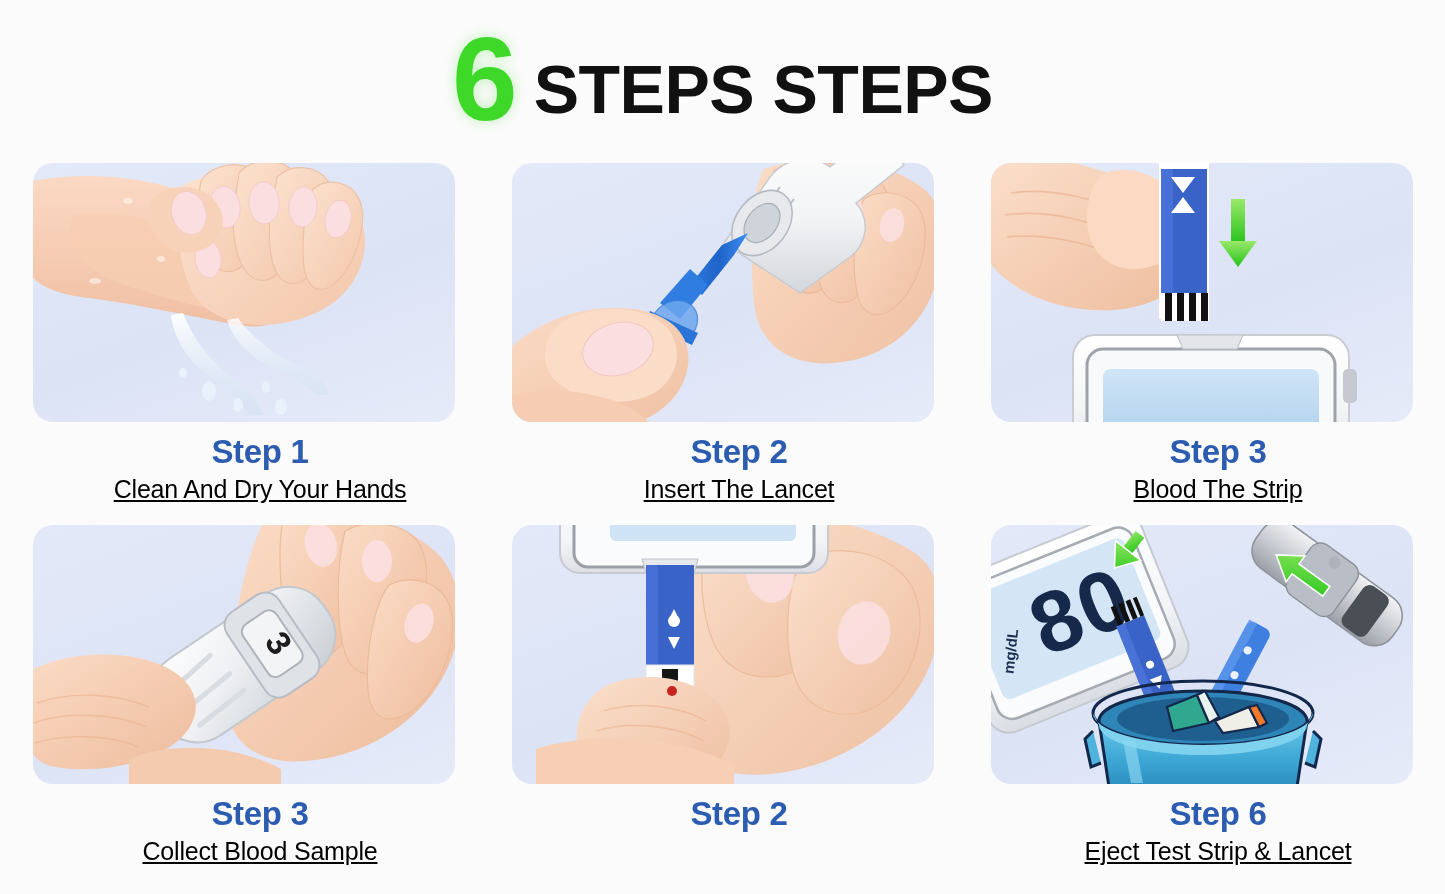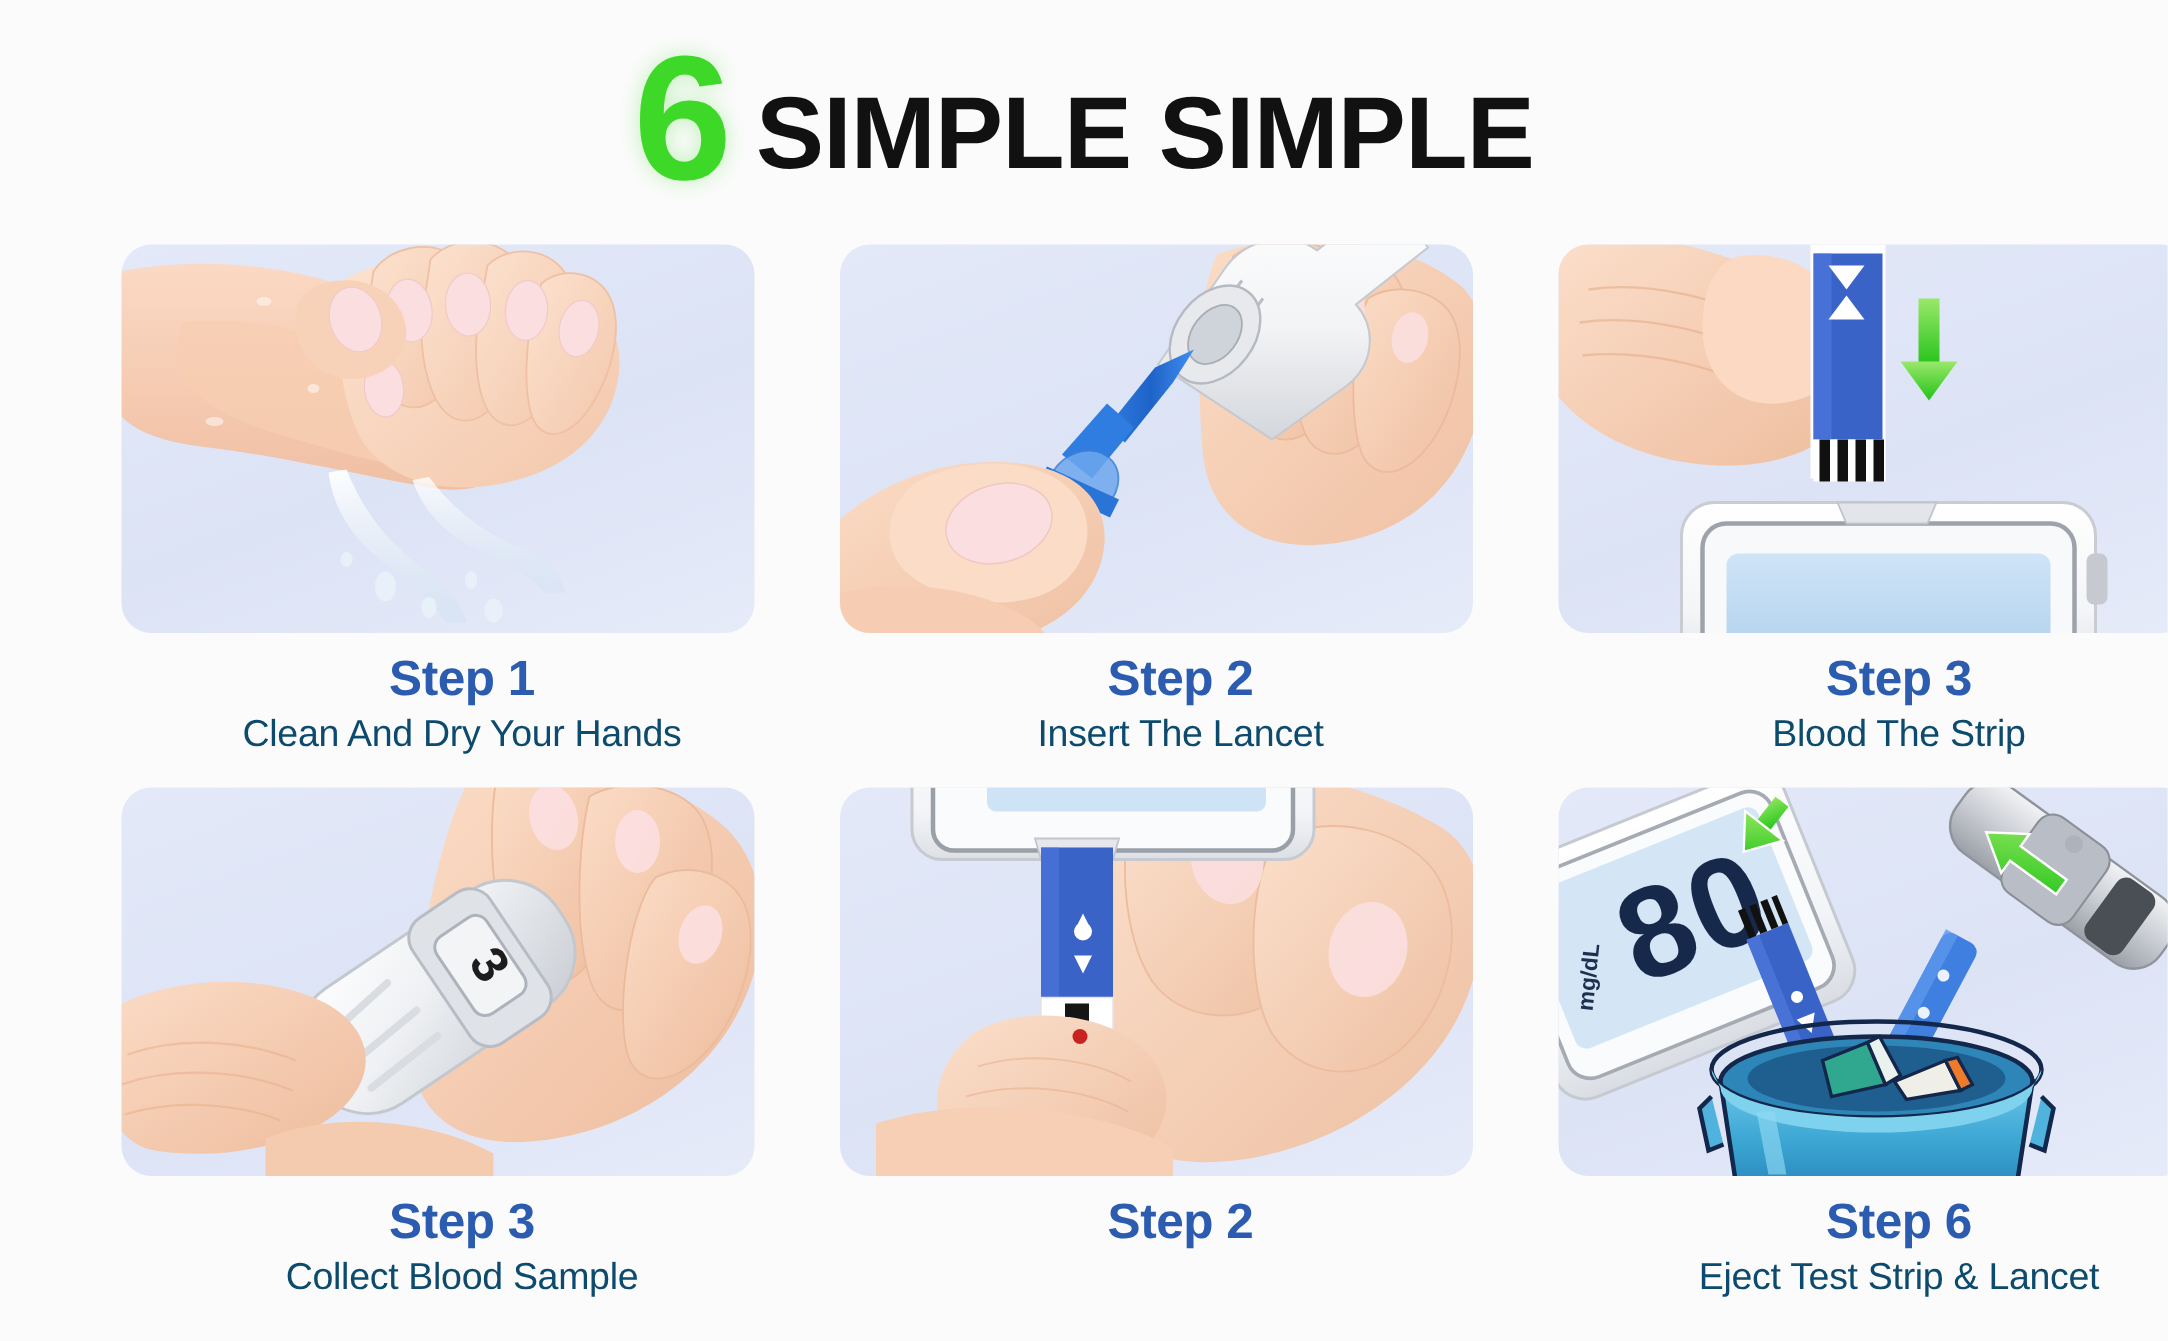--- a/index.html
+++ b/index.html
@@ -31,47 +31,47 @@
 
   
   .grid {
     position: absolute; left: 33px; top: 163px;
     width: 1380px;
     display: grid;
     grid-template-columns: repeat(3, 422px);
     grid-column-gap: 57px;
     grid-row-gap: 18px;
   }
-  .cell { width: 454px; margin-left: 48px; }
+  .cell { width: 454px; }
   .panel {
     position: relative;
     width: 422px; height: 259px;
     border-radius: 20px;
     background: linear-gradient(160deg, #e3e9f8 0%, #dce3f5 55%, #e6ebf9 100%);
     overflow: hidden;
   }
   .panel svg { display: block; width: 100%; height: 100%; }
   .caption { text-align: center; padding-top: 12px; }
   .step-label {
     font-size: 33px; font-weight: 700; color: #2b5cb0;
     line-height: 1.1; letter-spacing: -0.3px;
   }
   .step-desc {
-    font-size: 25px; font-weight: 400; color: #0c4a6e;
-    line-height: 1.35; margin-top: 3px; letter-spacing: -0.2px;
+    font-size: 25px; font-weight: 400; color: #000000;
+    line-height: 1.35; margin-top: 3px; letter-spacing: -0.2px; text-decoration: underline;
   }
 </style>
 </head>
 <body>
 
 <div class="page">
 
   <div class="header">
     <span class="big-number">6</span>
-    <span class="title-text">SIMPLE SIMPLE</span>
+    <span class="title-text">STEPS STEPS</span>
   </div>
 
   <div class="grid">
 
     <div class="cell">
       <div class="panel">
         <svg viewBox="0 0 422 259">
           <defs>
             <linearGradient id="sk1" x1="0" y1="0" x2="0" y2="1">
               <stop offset="0%" stop-color="#fbd9c4"></stop>

